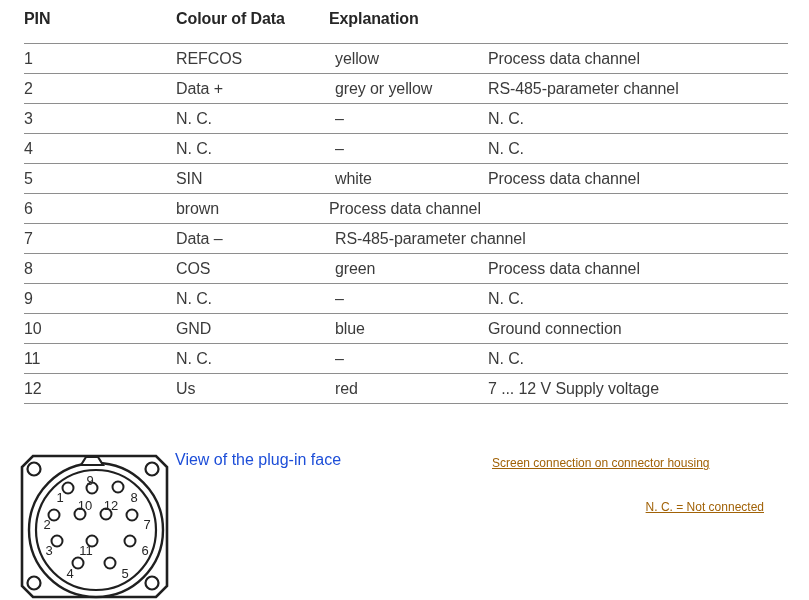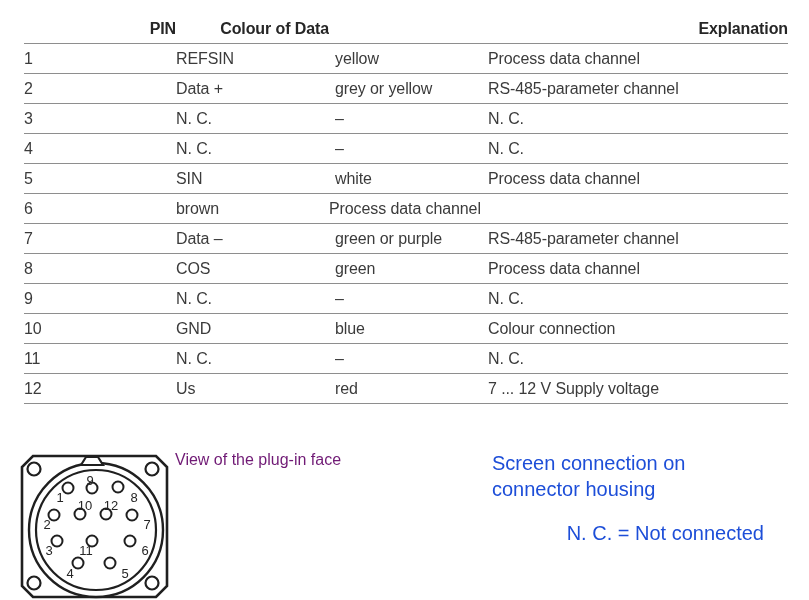--- a/index.html
+++ b/index.html
@@ -22,25 +22,24 @@
     left: 24px;
     top: 15px;
     width: 764px;
     font-size: 16px;
     letter-spacing: -0.1px;
   }
   .thead {
     display: flex;
     height: 29px;
     align-items: flex-end;
-    padding-bottom: 5px;
+    padding-bottom: 15px;
     border-bottom: 1px solid #8e8e8e;
     font-weight: bold;
     color: #262626;
-    text-align: right;
   }
   .tr {
     display: flex;
     height: 30px;
     line-height: 29px;
     border-bottom: 1px solid #8e8e8e;
   }
   .c0 { width: 152px; }
   .c1 { width: 159px; }
   .c2 { width: 153px; }
@@ -54,30 +53,31 @@
   .connector-svg {
     position: absolute;
     left: 20px;
     top: 454px;
   }
   .diagram-caption {
     position: absolute;
     left: 175px;
     top: 451px;
     font-size: 16px;
-    color: #701a75;
+    color: #1d4ed8;
   }
   .notes {
     position: absolute;
     left: 492px;
     top: 450px;
     width: 272px;
-    font-size: 20px;
+    font-size: 12px;
     line-height: 26px;
-    color: #1d4ed8;
+    color: #a16207;
+    text-decoration: underline;
   }
   .notes p + p { margin-top: 18px; text-align: right; }
 
   .pin-label-text {
     font-family: "Liberation Sans", "DejaVu Sans", sans-serif;
     font-size: 13px;
     fill: #262626;
   }
 </style>
 </head>
@@ -87,21 +87,21 @@
 
   <div class="pin-table">
     <div class="thead">
       <div class="th c0">PIN</div>
       <div class="th c2">Colour of Data</div>
       <div class="th c3">Explanation</div>
     </div>
     <div>
         <div class="tr">
           <div class="td c0">1</div>
-          <div class="td c1">REFSIN</div>
+          <div class="td c1">REFCOS</div>
           <div class="td c2">yellow</div>
           <div class="td c3">Process data channel</div>
         </div>
         <div class="tr">
           <div class="td c0">2</div>
           <div class="td c1">Data +</div>
           <div class="td c2">grey or yellow</div>
           <div class="td c3">RS-485-parameter channel</div>
         </div>
         <div class="tr">
@@ -123,40 +123,39 @@
           <div class="td c3">Process data channel</div>
         </div>
         <div class="tr">
           <div class="td c0">6</div>
           <div class="td c2">brown</div>
           <div class="td c3">Process data channel</div>
         </div>
         <div class="tr">
           <div class="td c0">7</div>
           <div class="td c1">Data –</div>
-          <div class="td c2">green or purple</div>
           <div class="td c3">RS-485-parameter channel</div>
         </div>
         <div class="tr">
           <div class="td c0">8</div>
           <div class="td c1">COS</div>
           <div class="td c2">green</div>
           <div class="td c3">Process data channel</div>
         </div>
         <div class="tr">
           <div class="td c0">9</div>
           <div class="td c1">N. C.</div>
           <div class="td c2">–</div>
           <div class="td c3">N. C.</div>
         </div>
         <div class="tr">
           <div class="td c0">10</div>
           <div class="td c1">GND</div>
           <div class="td c2">blue</div>
-          <div class="td c3">Colour connection</div>
+          <div class="td c3">Ground connection</div>
         </div>
         <div class="tr">
           <div class="td c0">11</div>
           <div class="td c1">N. C.</div>
           <div class="td c2">–</div>
           <div class="td c3">N. C.</div>
         </div>
         <div class="tr">
           <div class="td c0">12</div>
           <div class="td c1">Us</div>

